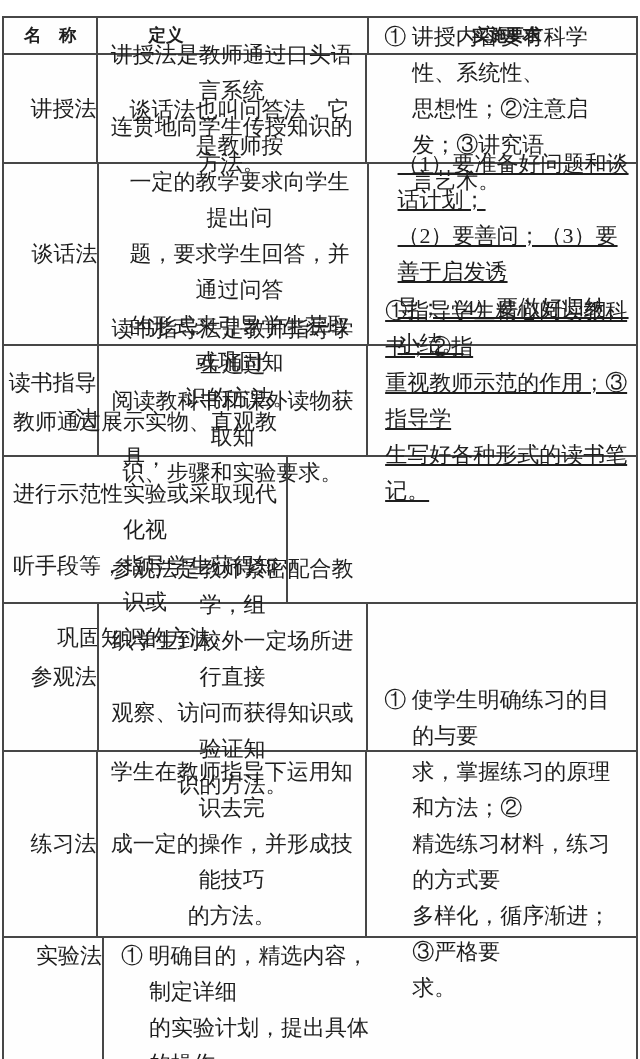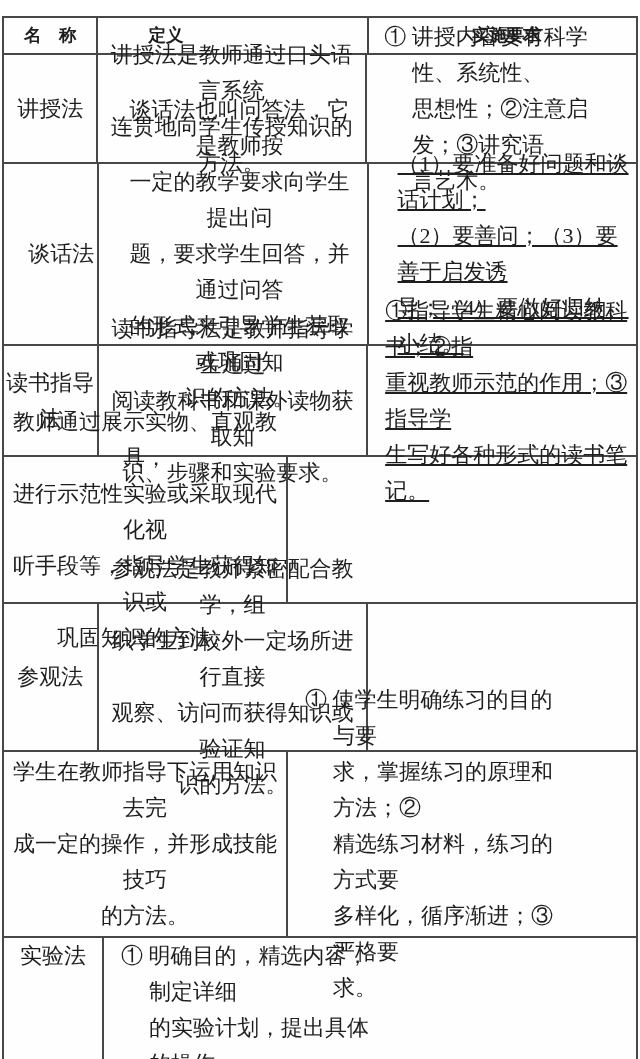--- a/index.html
+++ b/index.html
@@ -58,21 +58,21 @@
     font-weight: bold;
     font-size: 17.5px;
     line-height: 35px;
     text-align: center;
   }
   .h-head .def-head {
     text-align: left;
     padding-left: 50px;
   }
 
-  .name-cell { text-align: center; }
+  .name-cell { text-align: right; }
   .def-cell  { text-align: center; padding: 0 8px; }
 
   .req-cell  { padding: 0 6px 0 9px; }
   .req-center { text-align: left; text-decoration: underline; }
   .req-left   { text-align: left; }
   .req-hang   {
     text-align: left;
     padding-left: 37px;
     text-indent: -28px;
   }
@@ -129,20 +129,21 @@
   <div class="row h5">
     <div class="cell c1 name-cell">参观法</div>
     <div class="cell c2 def-cell">参观法是教师紧密配合教学，组
 织学生到校外一定场所进行直接
 观察、访问而获得知识或验证知
 识的方法。</div>
     <div class="cell c3 req-cell"></div>
   </div>
 
   <div class="row h6">
+    <div class="cell c1 name-cell">练习法</div>
     <div class="cell c2 def-cell">学生在教师指导下运用知识去完
 成一定的操作，并形成技能技巧
 的方法。</div>
     <div class="cell c3 req-cell req-hang">① 使学生明确练习的目的与要
 求，掌握练习的原理和方法；②
 精选练习材料，练习的方式要
 多样化，循序渐进；③严格要
 求。</div>
   </div>
 

